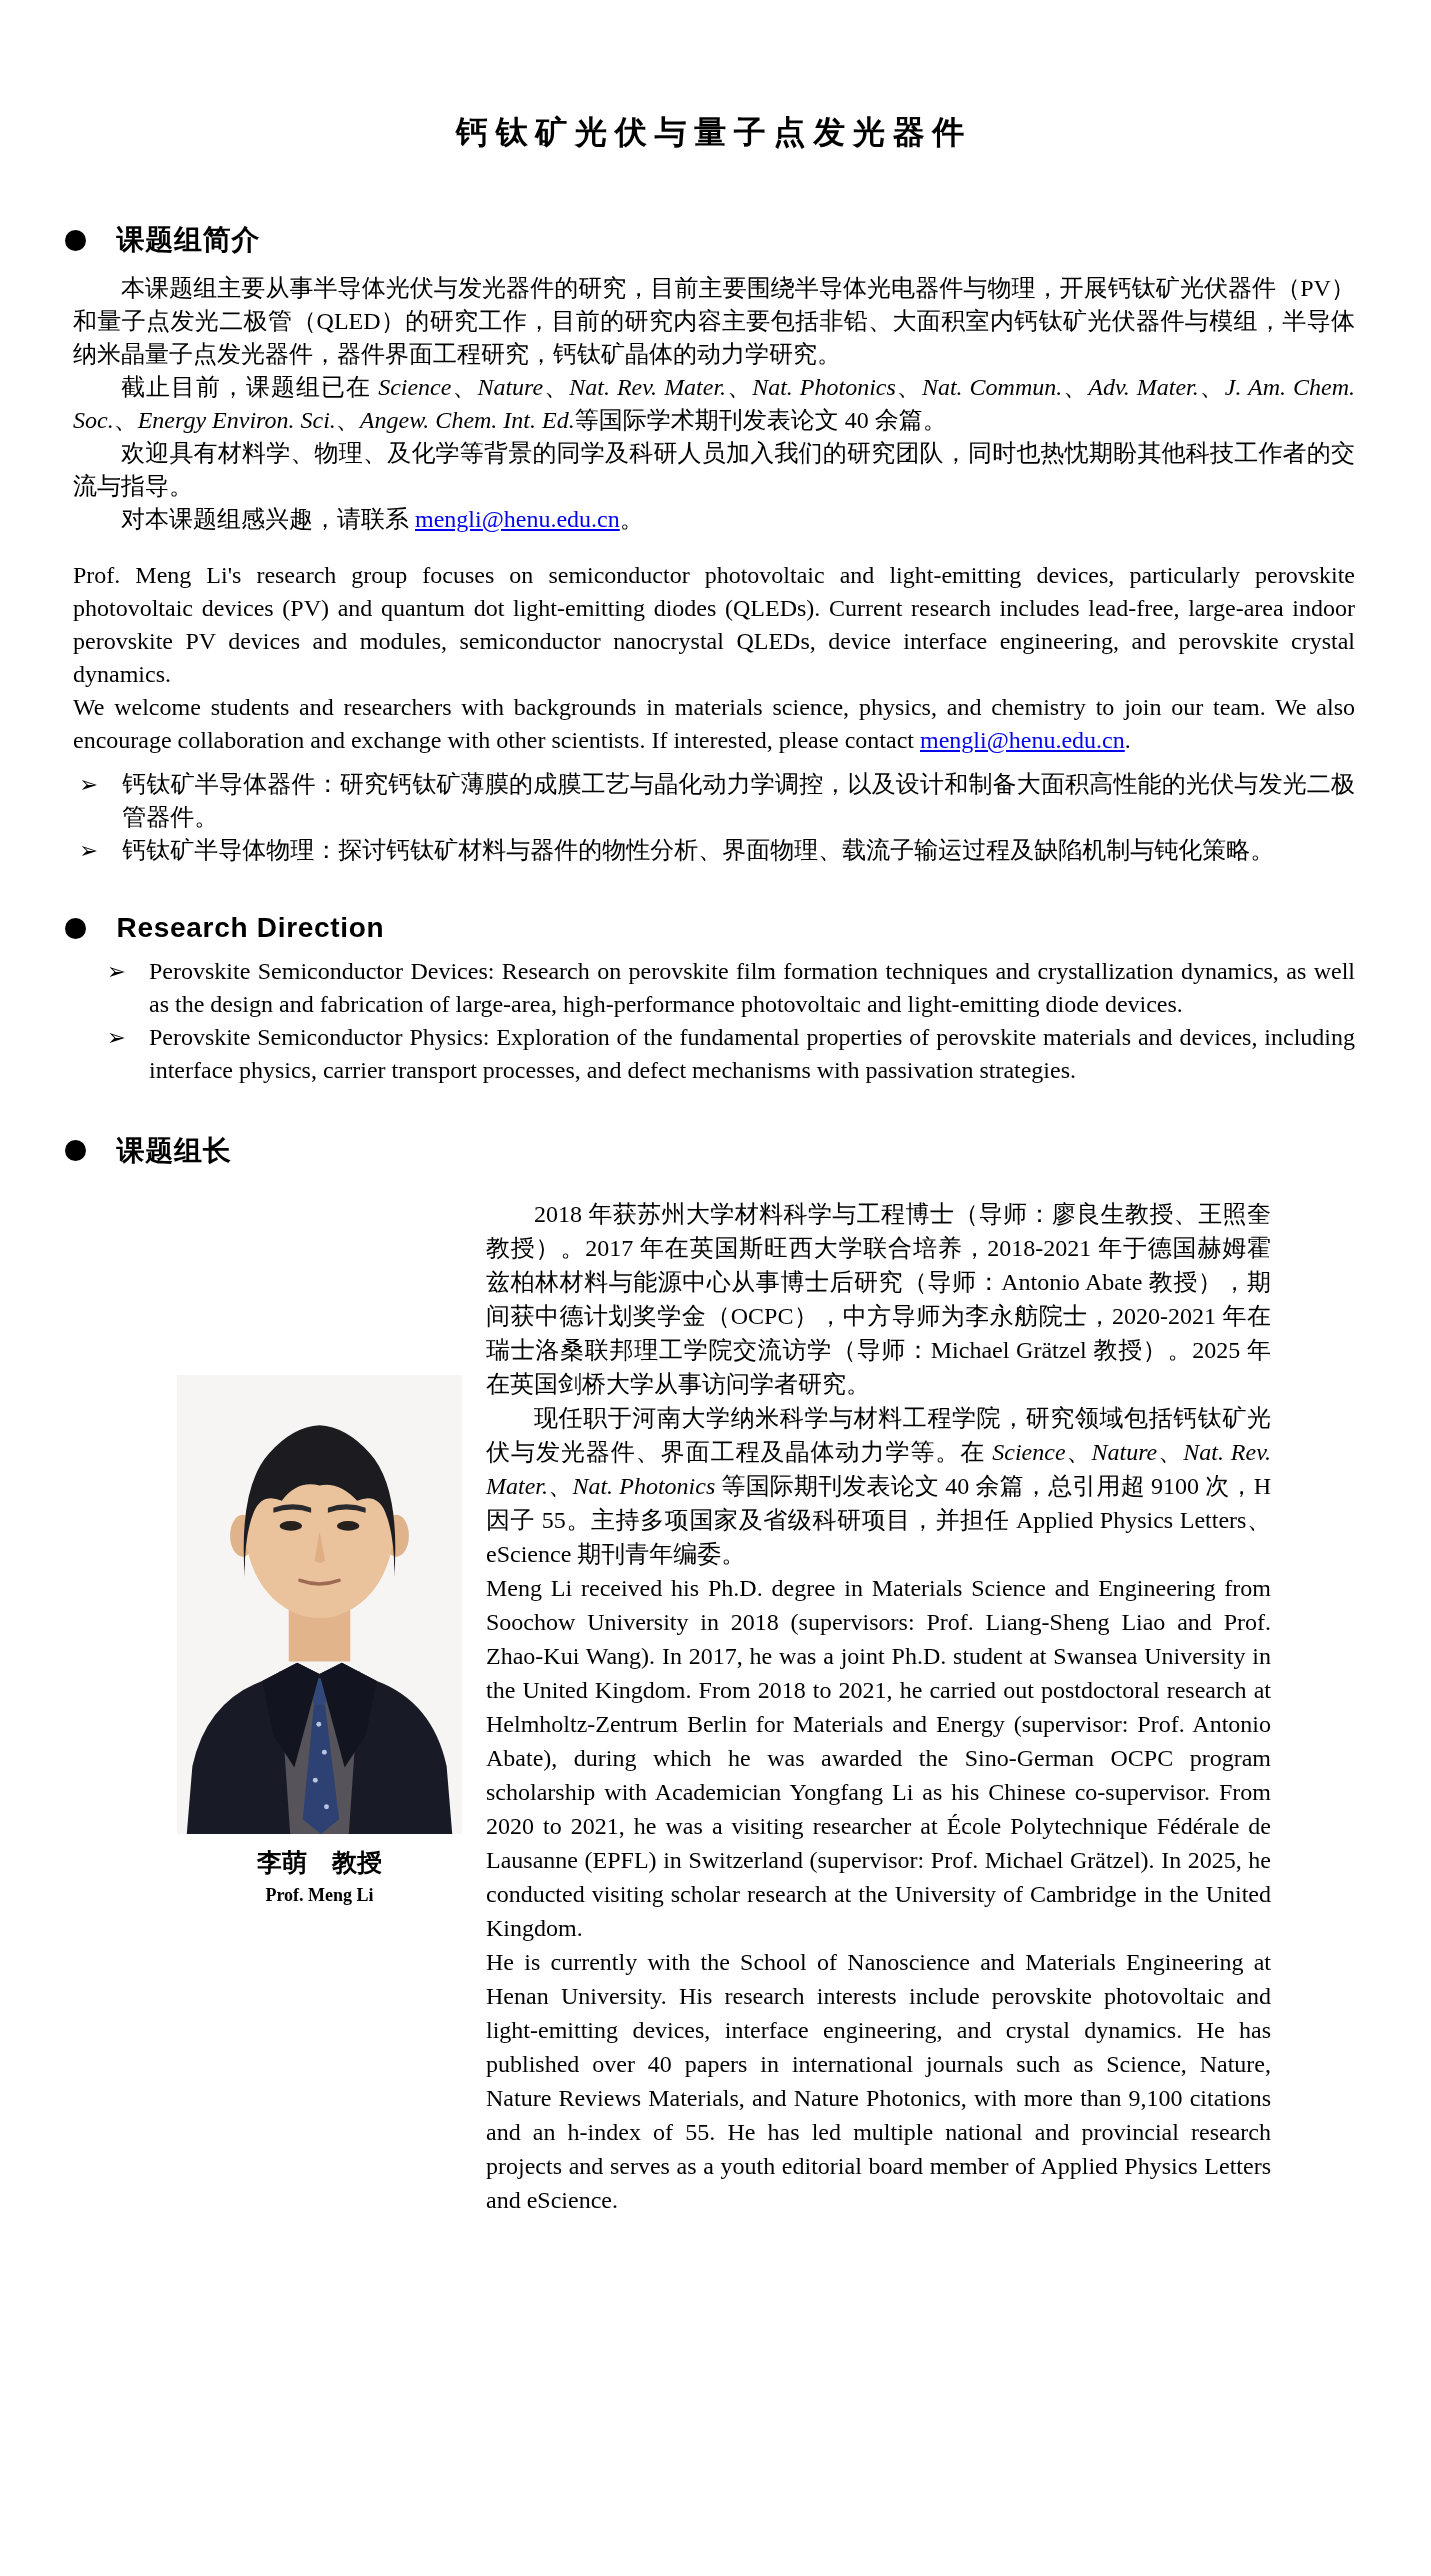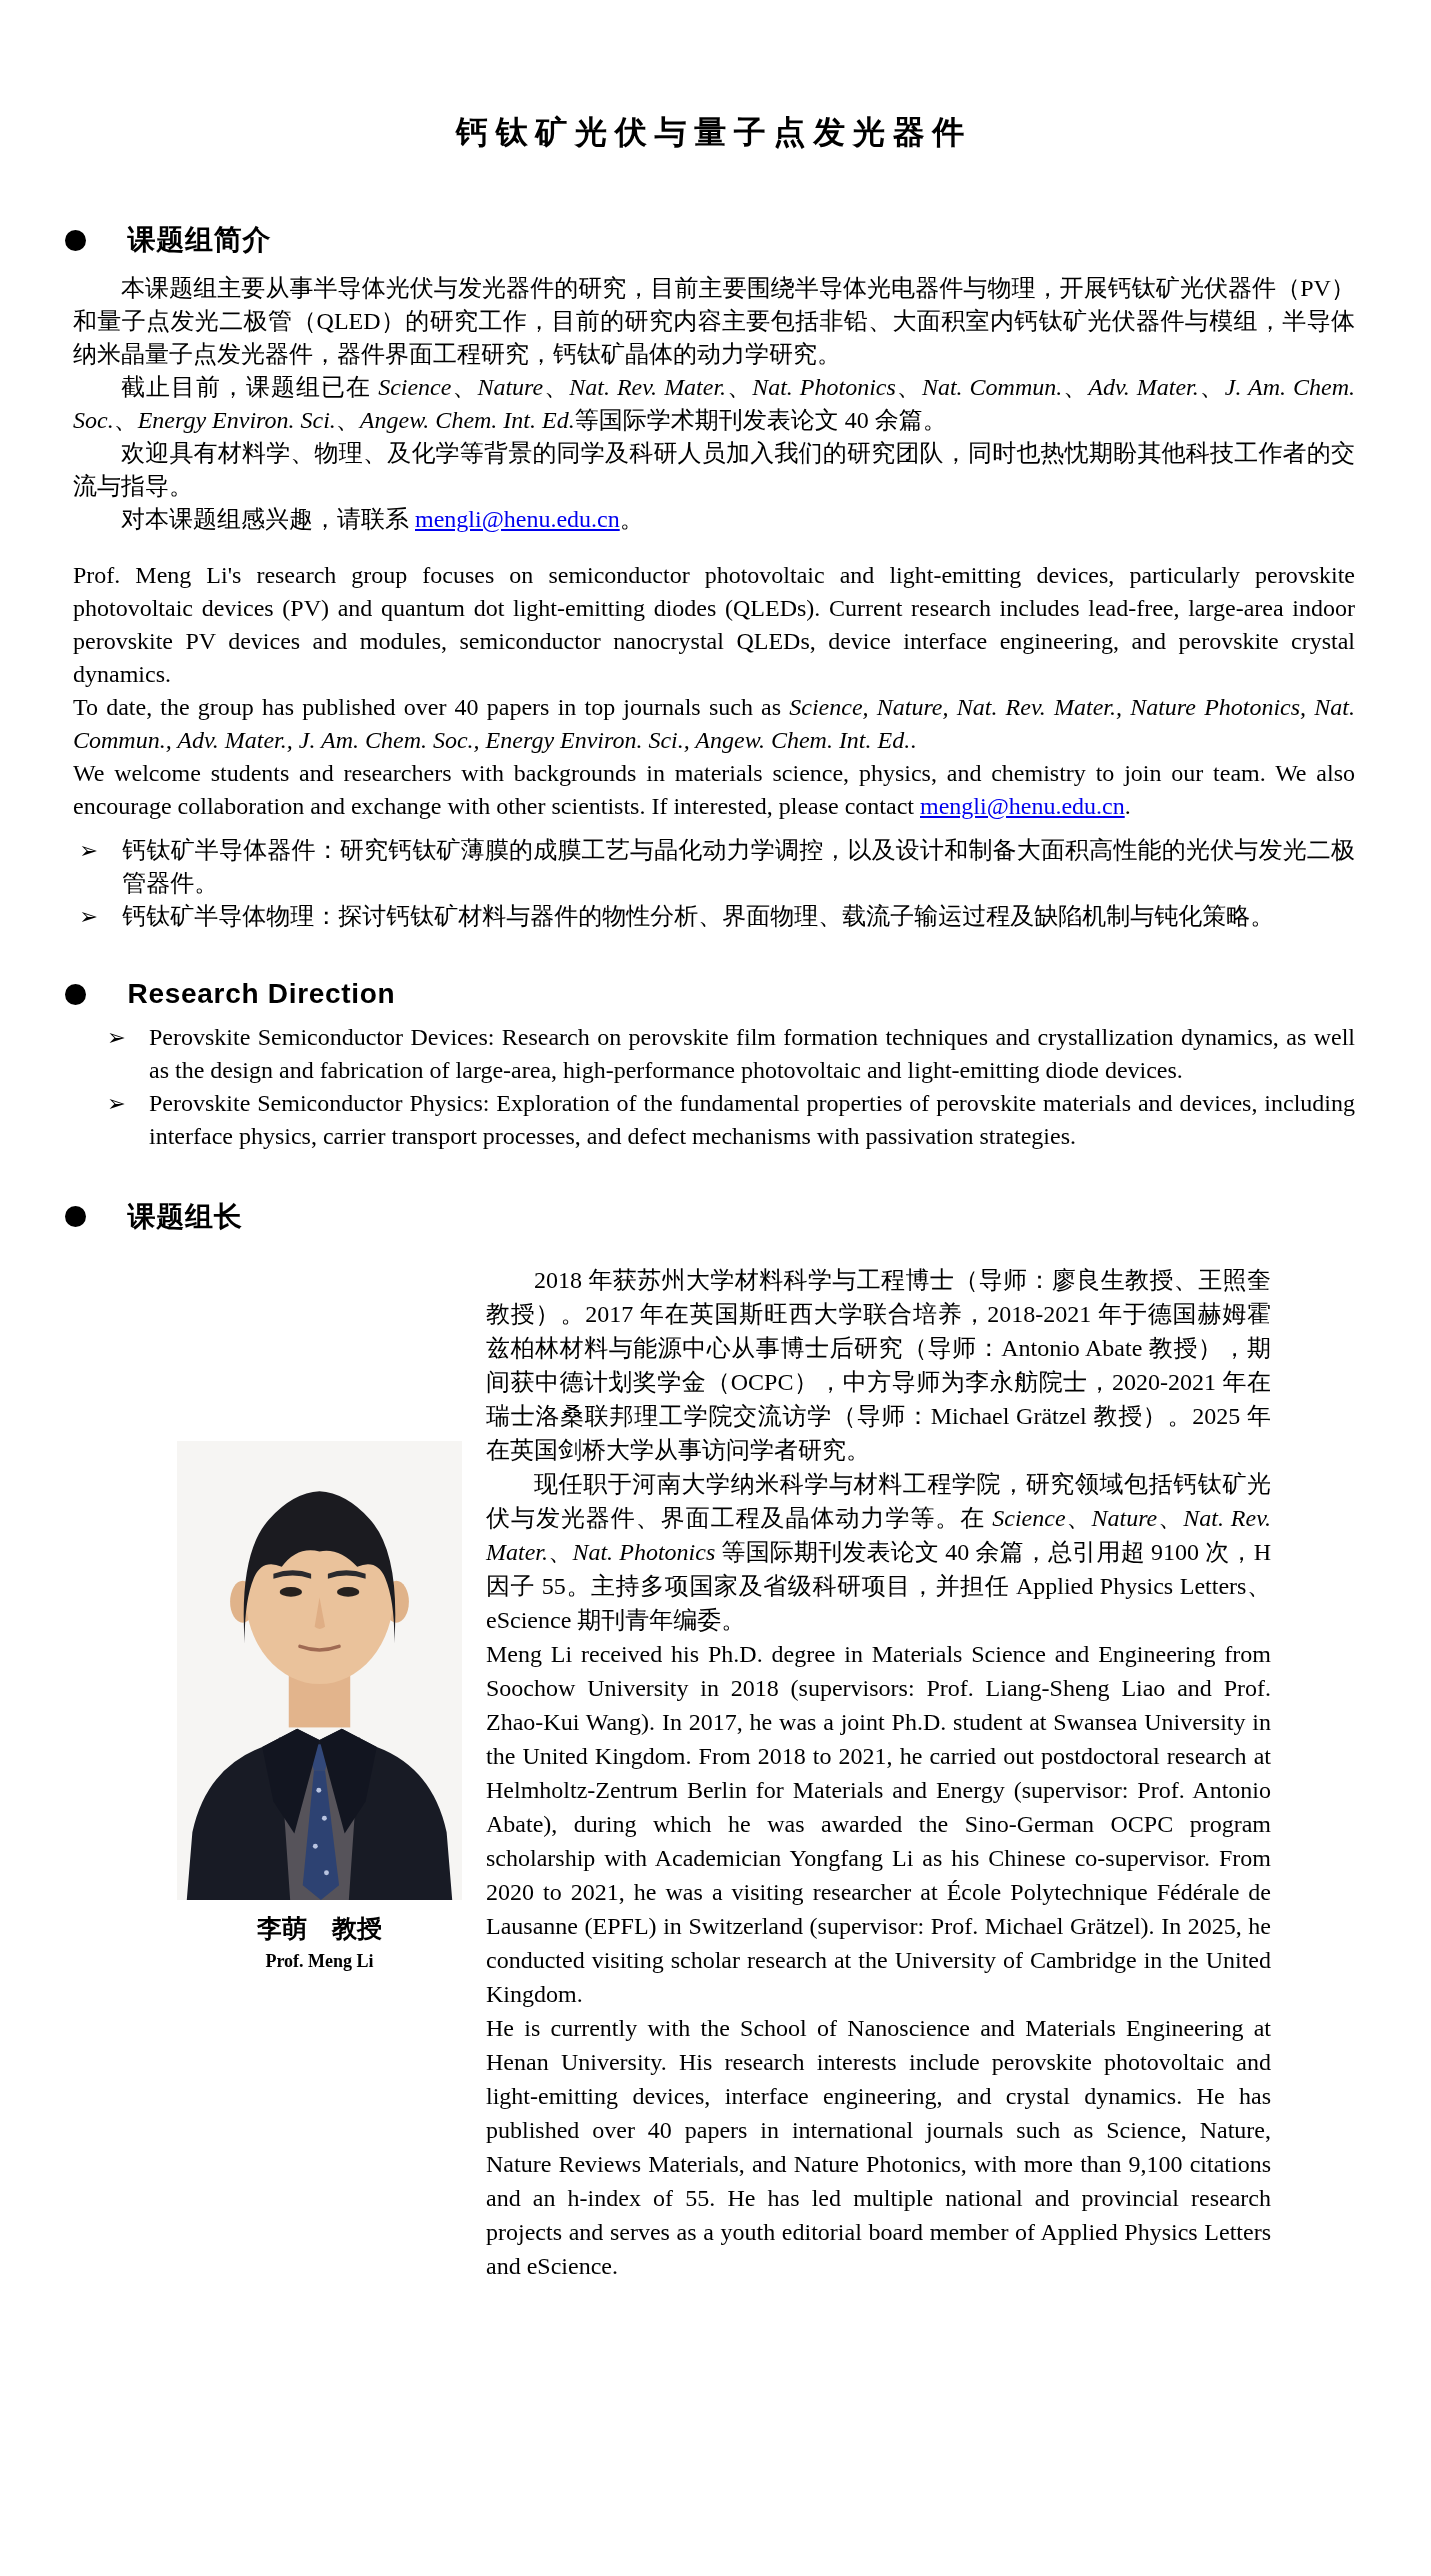--- a/index.html
+++ b/index.html
@@ -23,21 +23,21 @@
     line-height:45px;
     font-weight:bold;
     letter-spacing:7.7px;
     font-family:"Liberation Serif","DejaVu Serif",serif;
   }
 
   
   .heading-row{
     display:flex;
     align-items:center;
-    gap:42px;
+    gap:31px;
     margin-left:-8.4px;
   }
   .dot{
     width:21px;height:21px;border-radius:50%;
     background:#000;flex:none;
   }
   .h-text{
     font-family:"Liberation Sans","DejaVu Sans",sans-serif;
     font-weight:700;
     font-size:28px;
@@ -119,21 +119,20 @@
 
     <div class="zh-block">
       <p class="doc indent"><span>本课题组主要从事半导体光伏与发光器件的研究，目前主要围绕半导体光电器件与物理，开展钙钛矿光伏器件（PV）和量子点发光二极管（QLED）的研究工作，目前的研究内容主要包括非铅、大面积室内钙钛矿光伏器件与模组，半导体纳米晶量子点发光器件，器件界面工程研究，钙钛矿晶体的动力学研究。</span></p>
       <p class="doc indent"><span>截止目前，课题组已在 </span><em>Science</em><span>、</span><em>Nature</em><span>、</span><em>Nat. Rev. Mater.</em><span>、</span><em>Nat. Photonics</em><span>、</span><em>Nat. Commun.</em><span>、</span><em>Adv. Mater.</em><span>、</span><em>J. Am. Chem. Soc.</em><span>、</span><em>Energy Environ. Sci.</em><span>、</span><em>Angew. Chem. Int. Ed.</em><span>等国际学术期刊发表论文 40 余篇。</span></p>
       <p class="doc indent"><span>欢迎具有材料学、物理、及化学等背景的同学及科研人员加入我们的研究团队，同时也热忱期盼其他科技工作者的交流与指导。</span></p>
       <p class="doc indent"><span>对本课题组感兴趣，请联系 </span><a class="doclink">mengli@henu.edu.cn</a><span>。</span></p>
     </div>
 
     <div class="en-block">
       <p class="doc"><span>Prof. Meng Li's research group focuses on semiconductor photovoltaic and light-emitting devices, particularly perovskite photovoltaic devices (PV) and quantum dot light-emitting diodes (QLEDs). Current research includes lead-free, large-area indoor perovskite PV devices and modules, semiconductor nanocrystal QLEDs, device interface engineering, and perovskite crystal dynamics.</span></p>
-      <p class="doc"><span>To date, the group has published over 40 papers in top journals such as </span><em>Science, Nature, Nat. Rev. Mater., Nature Photonics, Nat. Commun., Adv. Mater., J. Am. Chem. Soc., Energy Environ. Sci., Angew. Chem. Int. Ed.</em><span>.</span></p>
       <p class="doc"><span>We welcome students and researchers with backgrounds in materials science, physics, and chemistry to join our team. We also encourage collaboration and exchange with other scientists. If interested, please contact </span><a class="doclink">mengli@henu.edu.cn</a><span>.</span></p>
     </div>
 
     <ul class="arrow-list zh-list">
       <li>
         <span class="marker">➢</span>
         <div class="item-text"><span>钙钛矿半导体器件：研究钙钛矿薄膜的成膜工艺与晶化动力学调控，以及设计和制备大面积高性能的光伏与发光二极管器件。</span></div>
       </li>
       <li>
         <span class="marker">➢</span>

